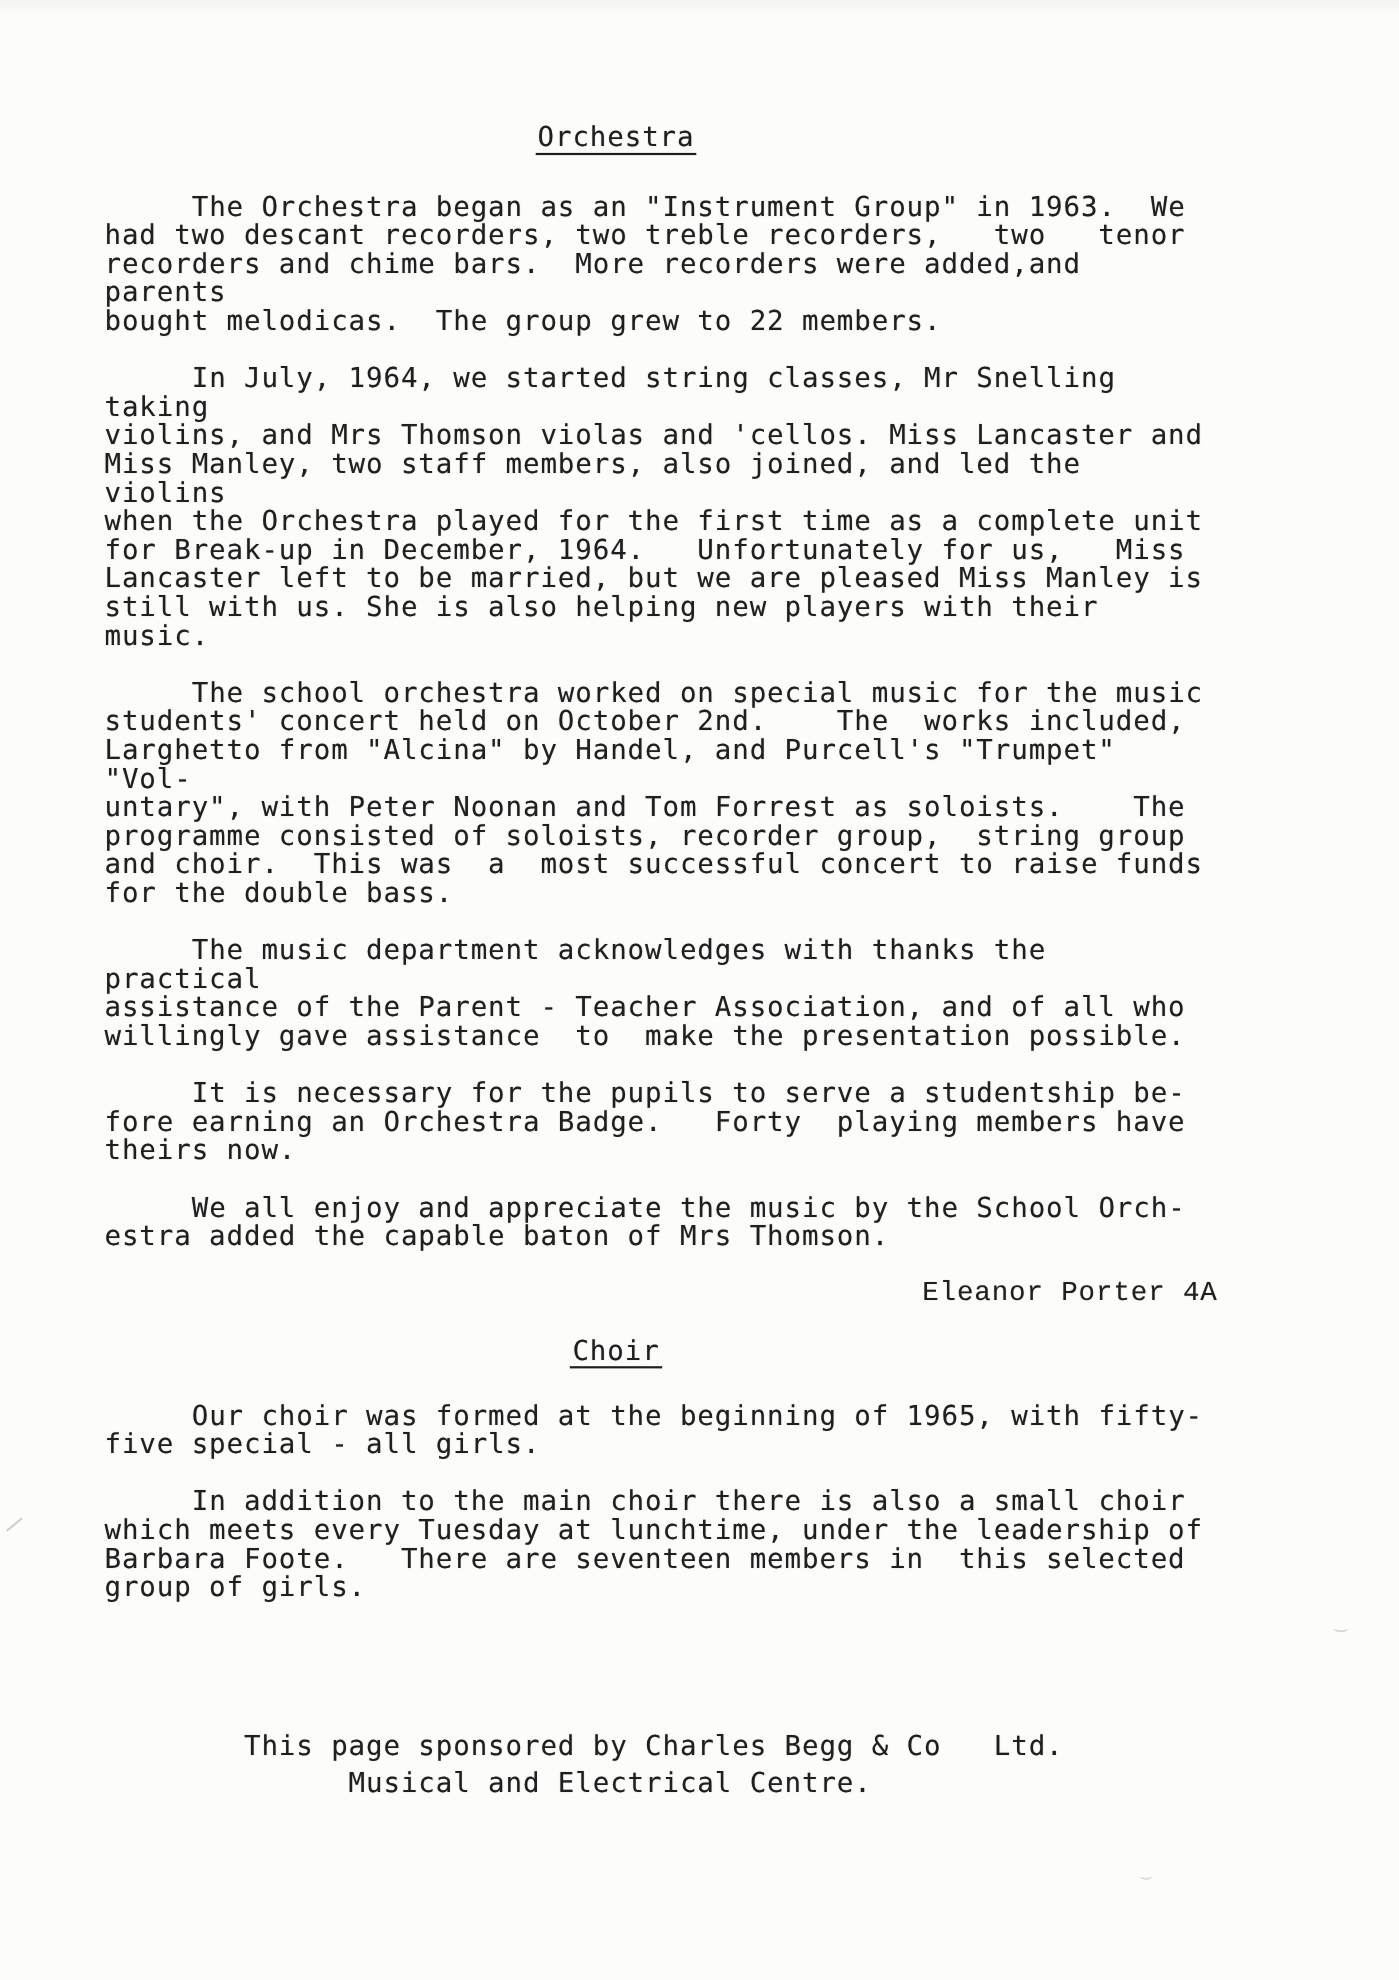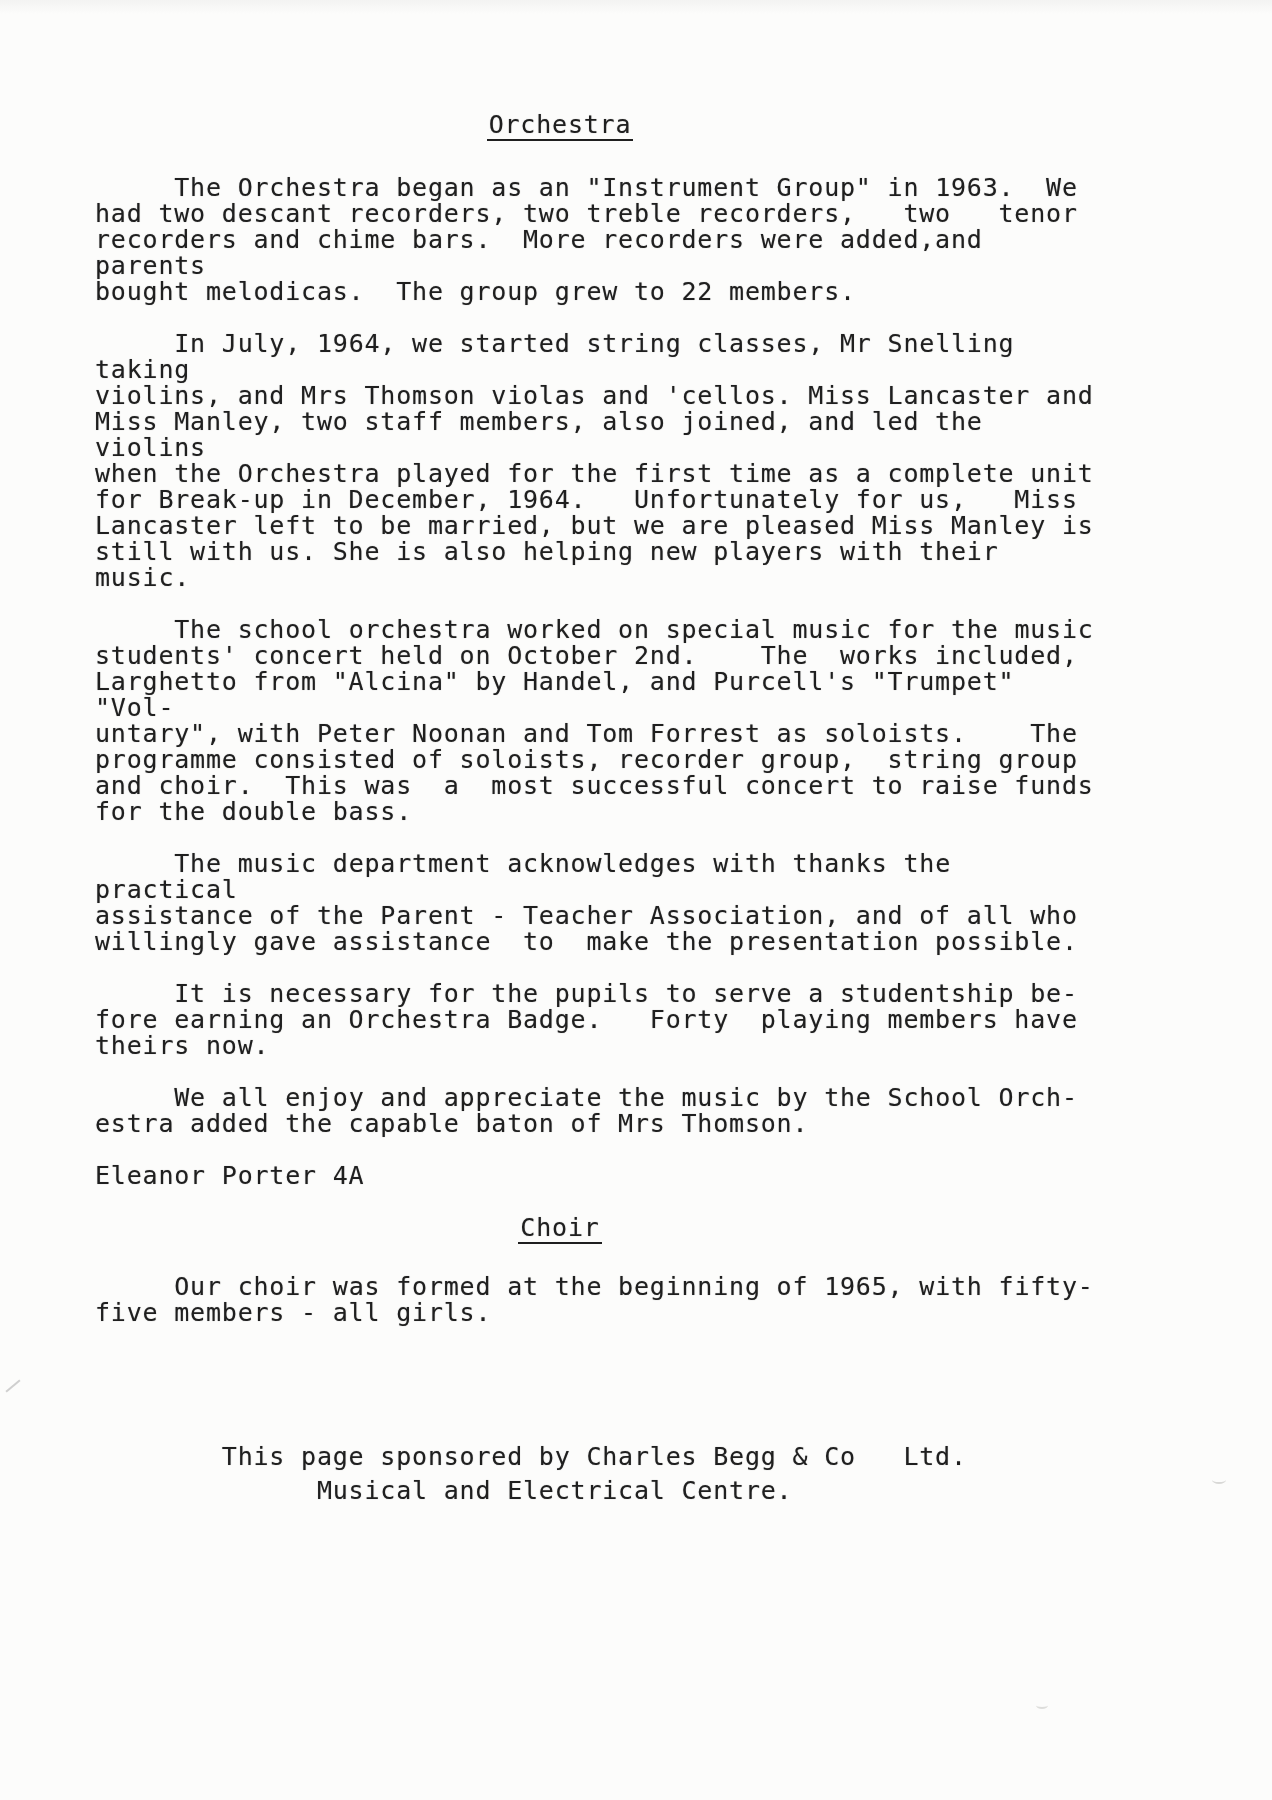--- a/index.html
+++ b/index.html
@@ -25,21 +25,21 @@
     width:930px;text-align:center;margin:0 0 34px 0;
   }
   .heading .underlined{
     display:inline-block;border-bottom:2px solid #1f1f1f;padding:0 2px 1px 2px;
   }
   .heading.choir{margin:14px 0 30px 0;}
   p.tw{
     margin:0 0 26px 0;white-space:pre-wrap;
   }
   .signature{
-    width:1012px;margin:0 0 26px 0;white-space:pre;
+    width:1012px;text-align:right;margin:0 0 26px 0;white-space:pre;font-family:Liberation Mono, monospace;
   }
   .sponsor{margin-top:118px;}
   .sponsor .line{white-space:pre;}
   .sponsor .line + .line{margin-top:8px;}
   .scan-mark-left{
     position:absolute;left:4px;top:1385px;width:18px;height:2px;
     background:#9a9a98;opacity:.45;transform:rotate(-40deg);
   }
   .scan-mark-br{
     position:absolute;left:1212px;top:1476px;width:14px;height:6px;
@@ -88,21 +88,25 @@
     <p class="tw">     We all enjoy and appreciate the music by the School Orch-
 estra added the capable baton of Mrs Thomson.</p>
 
     <div class="signature">Eleanor Porter 4A</div>
 
     <div class="heading choir">
       <span class="underlined">Choir</span>
     </div>
 
     <p class="tw">     Our choir was formed at the beginning of 1965, with fifty-
-five members - all girls.</p>
+five special - all girls.</p>
+    <p class="tw">     In addition to the main choir there is also a small choir
+which meets every Tuesday at lunchtime, under the leadership of
+Barbara Foote.   There are seventeen members in  this selected
+group of girls.</p>
 
     <div class="sponsor">
       <div class="line">        This page sponsored by Charles Begg &amp; Co   Ltd.</div>
       <div class="line">              Musical and Electrical Centre.</div>
     </div>
 
   </div>
 
   <div class="scan-mark-left"></div>
   <div class="scan-mark-br"></div>

